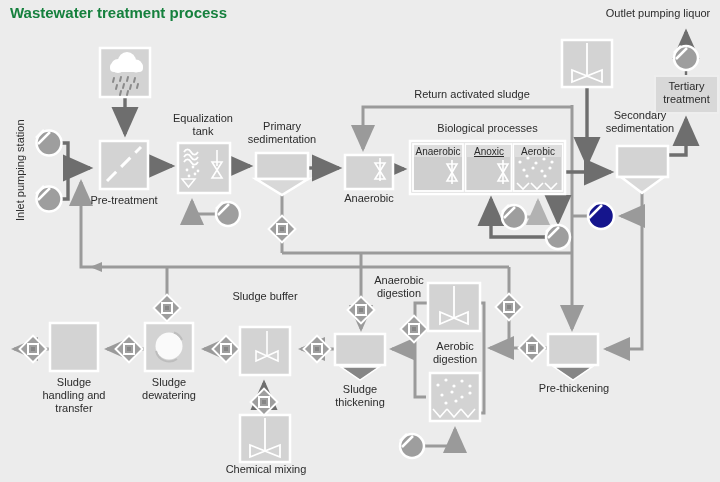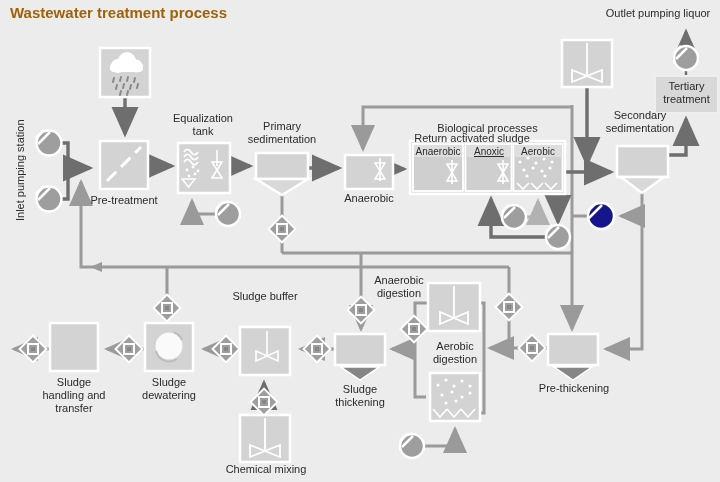--- a/index.html
+++ b/index.html
@@ -1,19 +1,19 @@
 <!DOCTYPE html>
 <html><head>
 <meta charset="utf-8">
 <style>
   html,body{margin:0;padding:0;background:#ececec;}
   #stage{position:relative;width:720px;height:482px;background:#ececec;overflow:hidden;
          font-family:"Liberation Sans",sans-serif;}
   #stage svg{position:absolute;left:0;top:0;}
-  .title{position:absolute;left:10px;top:4px;font-size:15px;font-weight:bold;color:#a16207;}
+  .title{position:absolute;left:10px;top:4px;font-size:15px;font-weight:bold;color:#15803d;}
   .lbl{position:absolute;font-size:11px;line-height:13px;color:#2b2b2b;text-align:center;
        white-space:pre-line;}
   .lbl.small{font-size:10px;line-height:12px;}
   .lbl.right{text-align:right;}
   .vlbl{position:absolute;font-size:11px;color:#2b2b2b;writing-mode:vertical-rl;
         transform:rotate(180deg);text-align:center;white-space:nowrap;}
 </style>
 </head>
 <body>
 
@@ -321,21 +321,21 @@
 
 <div class="title">Wastewater treatment process</div>
 
 <div class="vlbl" style="left:14px;top:100px;height:140px;width:16px;">Inlet pumping station</div>
 <div class="lbl" style="left:62px;top:194px;width:124px;">Pre-treatment</div>
 <div class="lbl" style="left:156px;top:112px;width:94px;">Equalization
 tank</div>
 <div class="lbl" style="left:230px;top:120px;width:104px;">Primary
 sedimentation</div>
 <div class="lbl" style="left:328px;top:192px;width:82px;">Anaerobic</div>
-<div class="lbl" style="left:390px;top:88px;width:164px;margin-top:44px;">Return activated sludge</div>
+<div class="lbl" style="left:390px;top:88px;width:164px;">Return activated sludge</div>
 <div class="lbl" style="left:415px;top:122px;width:145px;">Biological processes</div>
 <div class="lbl small" style="left:413px;top:146px;width:50px;">Anaerobic</div>
 <div class="lbl small" style="left:466px;top:146px;width:46px;text-decoration:underline;">Anoxic</div>
 <div class="lbl small" style="left:514px;top:146px;width:48px;">Aerobic</div>
 <div class="lbl" style="left:588px;top:109px;width:104px;">Secondary
 sedimentation</div>
 <div class="lbl" style="left:656px;top:80px;width:61px;">Tertiary
 treatment</div>
 <div class="lbl" style="left:597px;top:7px;width:122px;">Outlet pumping liquor</div>
 <div class="lbl" style="left:358px;top:274px;width:82px;">Anaerobic

